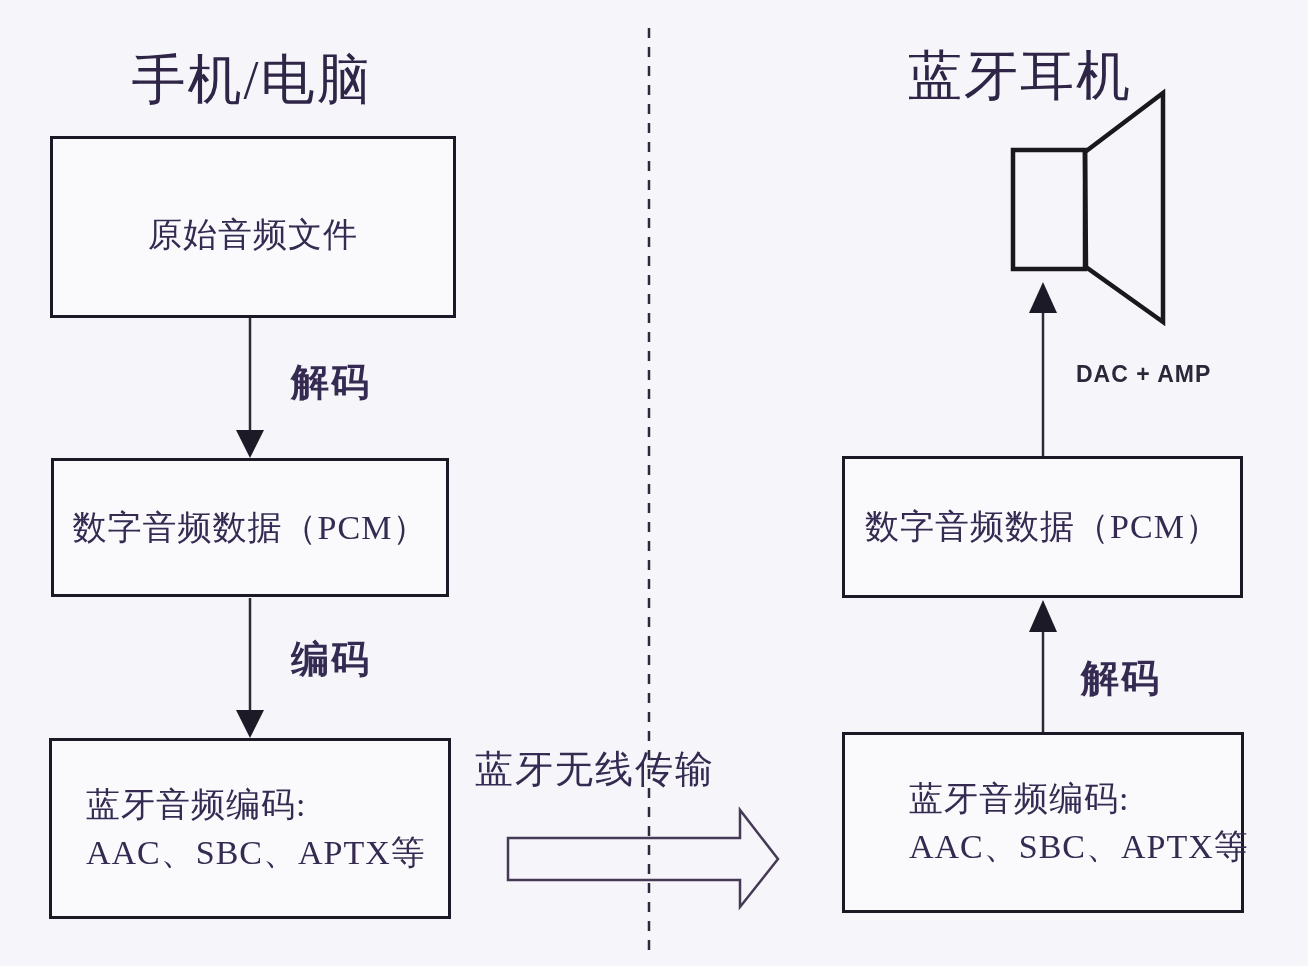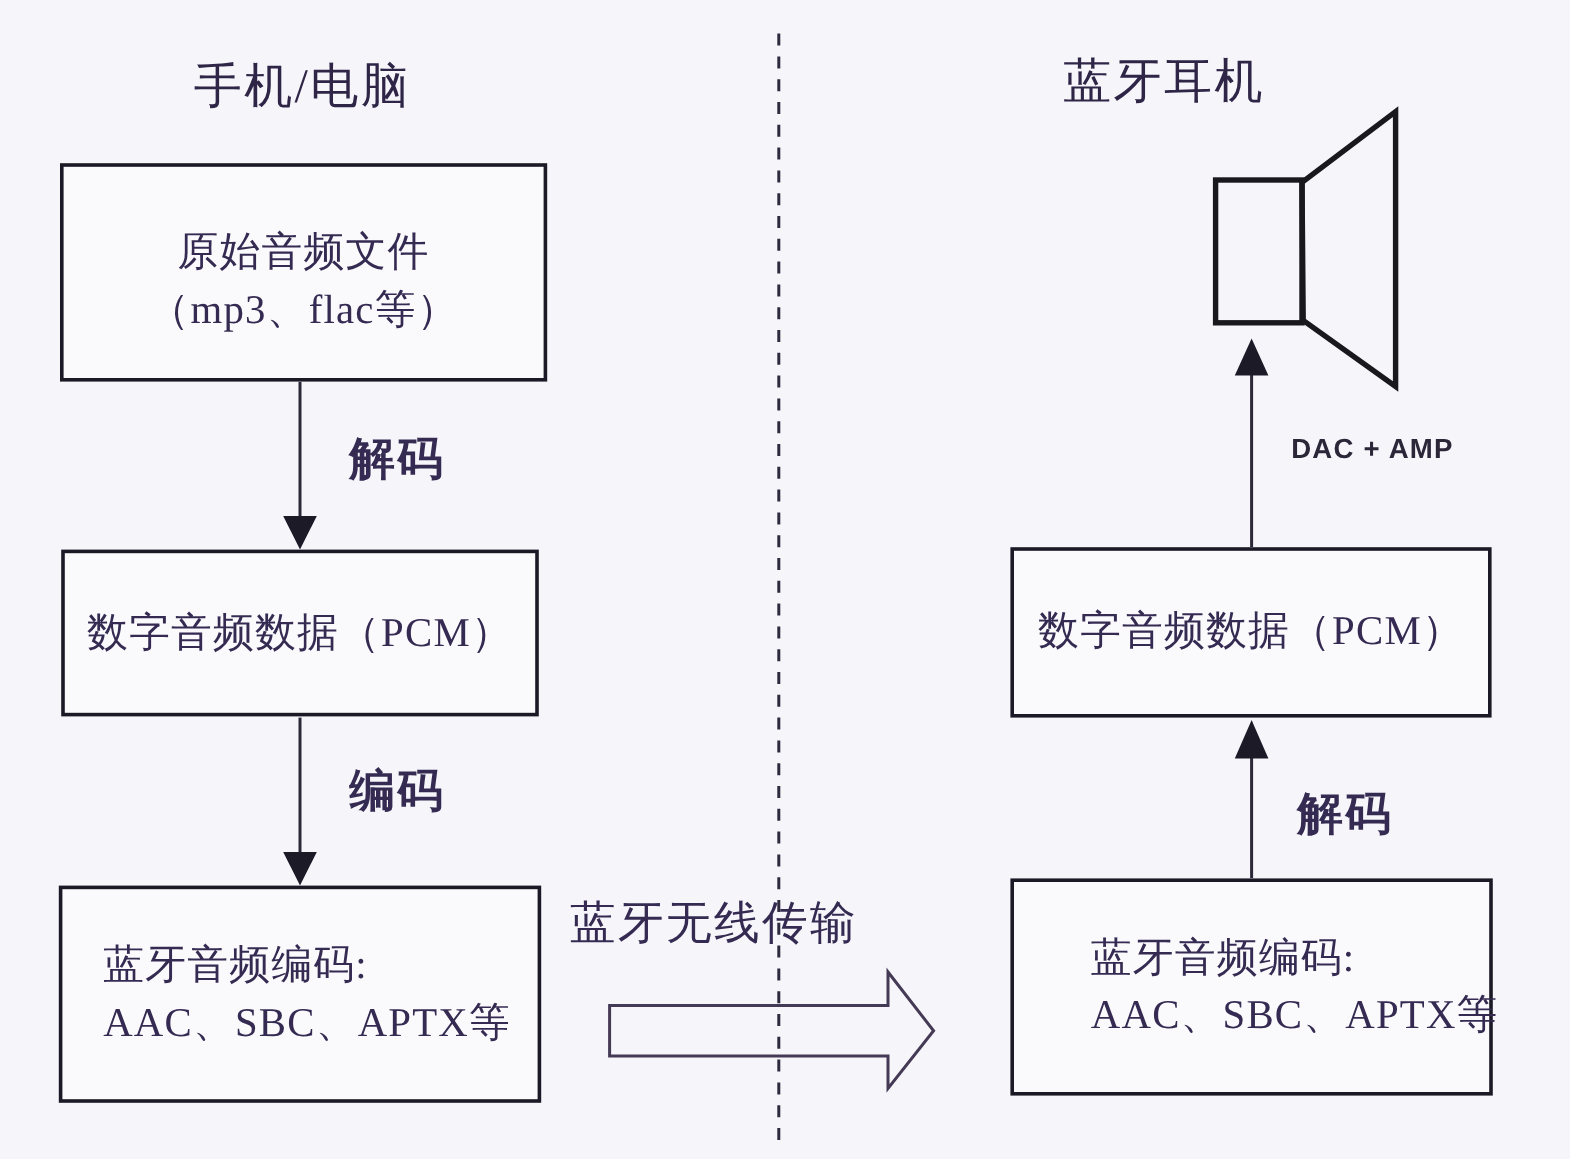--- a/index.html
+++ b/index.html
@@ -18,21 +18,21 @@
   .svg-layer {
     position: absolute;
     left: 0;
     top: 0;
     width: 1308px;
     height: 966px;
   }
   .section-title {
     position: absolute;
     color: #2e2547;
-    font-size: 40px;
+    font-size: 54px;
     font-weight: 400;
     text-align: center;
     letter-spacing: 2px;
     white-space: nowrap;
   }
   .box {
     position: absolute;
     box-sizing: border-box;
     border: 3px solid #1b1926;
     background: #fafafc;
@@ -115,25 +115,24 @@
 
     <g fill="none" stroke="#18181d" stroke-width="4.5" stroke-linejoin="miter">
       <rect x="1013" y="150" width="72" height="119"></rect>
       <polygon points="1085,152 1163,93 1163,322 1086,267"></polygon>
     </g>
 
     <polygon points="508,838 740,838 740,810 778,859 740,907 740,880 508,880" fill="none" stroke="#453a55" stroke-width="2.5"></polygon>
   </svg>
 
   <div class="section-title" style="left:102px; top:44px; width:300px;">手机/电脑</div>
-  <div class="section-title" style="left:820px; top:40px; width:300px;">蓝牙耳机</div>
+  <div class="section-title" style="left:870px; top:40px; width:300px;">蓝牙耳机</div>
 
   <div class="box centered" style="left:50px; top:136px; width:406px; height:182px; padding-top:16px;">
     <div class="box-line">原始音频文件</div>
-    <div class="box-line">（mp3、flac等）</div>
   </div>
 
   <div class="box centered" style="left:51px; top:458px; width:398px; height:139px;">
     <div class="box-line">数字音频数据（PCM）</div>
   </div>
 
   <div class="box" style="left:49px; top:738px; width:402px; height:181px; padding-left:34px;">
     <div class="box-line">蓝牙音频编码:</div>
     <div class="box-line">AAC、SBC、APTX等</div>
   </div>

